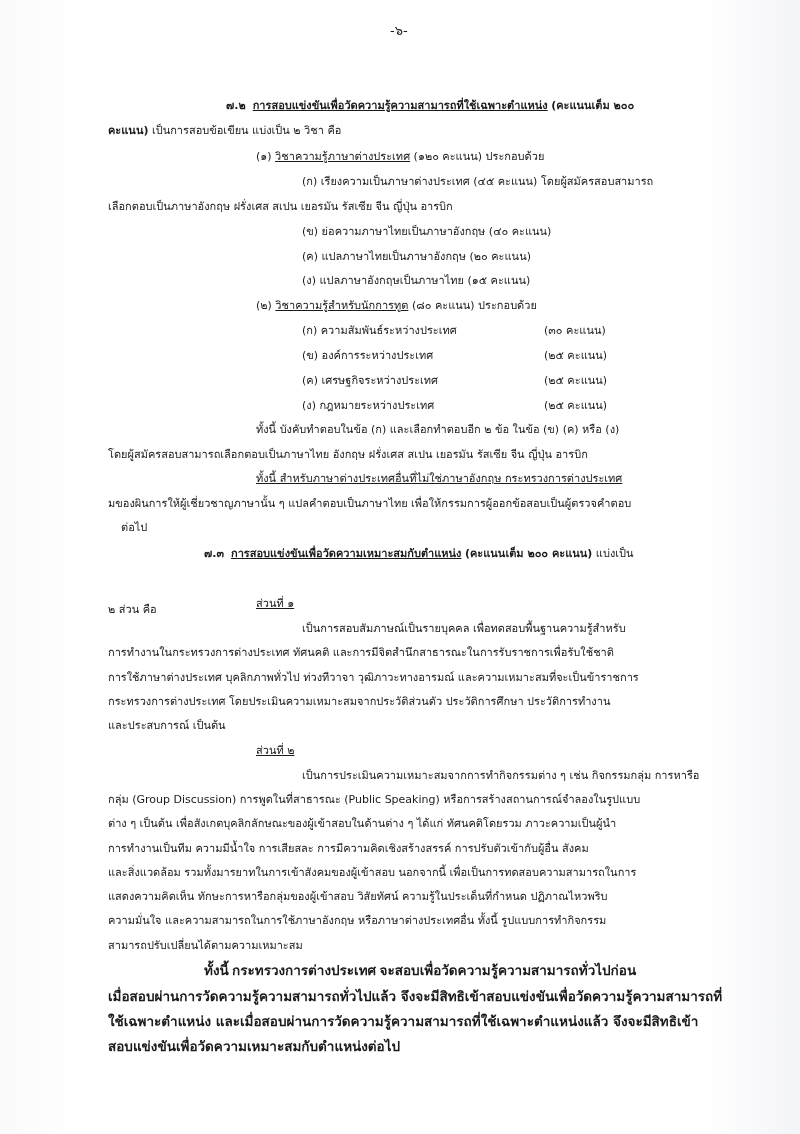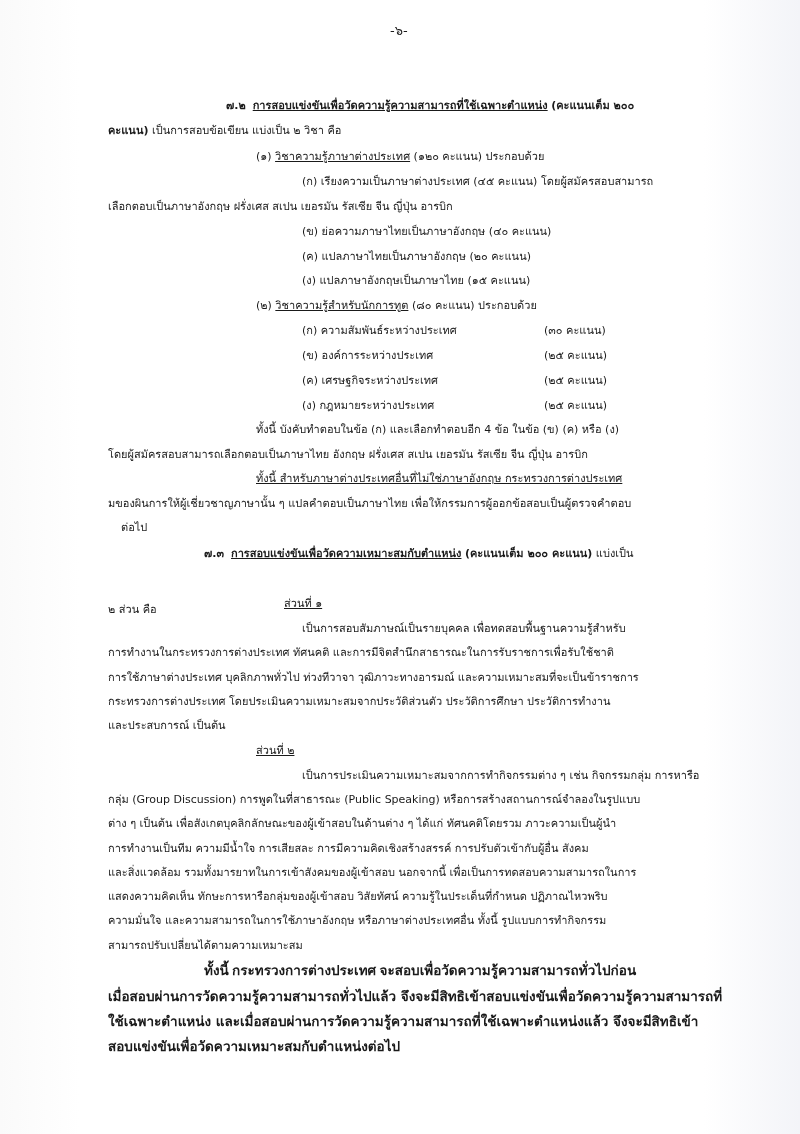--- a/index.html
+++ b/index.html
@@ -73,35 +73,35 @@
     <span>(ก) ความสัมพันธ์ระหว่างประเทศ</span>
   </div>
   <div class="line" style="left:544px; top:322px;">(๓๐ คะแนน)</div>
   <div class="line" style="left:302px; top:347px;">(ข) องค์การระหว่างประเทศ</div>
   <div class="line" style="left:544px; top:347px;">(๒๕ คะแนน)</div>
   <div class="line" style="left:302px; top:372px;">(ค) เศรษฐกิจระหว่างประเทศ</div>
   <div class="line" style="left:544px; top:372px;">(๒๕ คะแนน)</div>
   <div class="line" style="left:302px; top:397px;">(ง) กฎหมายระหว่างประเทศ</div>
   <div class="line" style="left:544px; top:397px;">(๒๕ คะแนน)</div>
 
-  <div class="line" style="left:256px; top:421px;">ทั้งนี้ บังคับทำตอบในข้อ (ก) และเลือกทำตอบอีก 4 ข้อ ในข้อ (ข) (ค) หรือ (ง)</div>
+  <div class="line" style="left:256px; top:421px;">ทั้งนี้ บังคับทำตอบในข้อ (ก) และเลือกทำตอบอีก ๒ ข้อ ในข้อ (ข) (ค) หรือ (ง)</div>
   <div class="line" style="left:108px; top:446px;">โดยผู้สมัครสอบสามารถเลือกตอบเป็นภาษาไทย อังกฤษ ฝรั่งเศส สเปน เยอรมัน รัสเซีย จีน ญี่ปุ่น อารบิก</div>
   <div class="line" style="left:256px; top:470px;text-decoration:underline;">ทั้งนี้ สำหรับภาษาต่างประเทศอื่นที่ไม่ใช่ภาษาอังกฤษ กระทรวงการต่างประเทศ</div>
   <div class="line" style="left:108px; top:495px;">มของผินการให้ผู้เชี่ยวชาญภาษานั้น ๆ แปลคำตอบเป็นภาษาไทย เพื่อให้กรรมการผู้ออกข้อสอบเป็นผู้ตรวจคำตอบ</div>
   <div class="line" style="left:100px; top:519px;margin-left:21px;">ต่อไป</div>
 
   <div class="line" style="left:204px; top:545px;">
     <span class="b">๗.๓</span>&nbsp;
     <span class="b u">การสอบแข่งขันเพื่อวัดความเหมาะสมกับตำแหน่ง</span>
     <span class="b">(คะแนนเต็ม ๒๐๐ คะแนน)</span>
     <span>แบ่งเป็น</span>
   </div>
   <div class="line" style="left:108px; top:569px;margin-top:32px;">๒ ส่วน คือ</div>
 
-  <div class="line u" style="left:256px; top:595px;margin-left:28px;">ส่วนที่ ๑</div>
+  <div class="line u" style="left:256px; top:595px;">ส่วนที่ ๑</div>
   <div class="line" style="left:302px; top:620px;">เป็นการสอบสัมภาษณ์เป็นรายบุคคล เพื่อทดสอบพื้นฐานความรู้สำหรับ</div>
   <div class="line" style="left:108px; top:644px;">การทำงานในกระทรวงการต่างประเทศ ทัศนคติ และการมีจิตสำนึกสาธารณะในการรับราชการเพื่อรับใช้ชาติ</div>
   <div class="line" style="left:108px; top:669px;">การใช้ภาษาต่างประเทศ บุคลิกภาพทั่วไป ท่วงทีวาจา วุฒิภาวะทางอารมณ์ และความเหมาะสมที่จะเป็นข้าราชการ</div>
   <div class="line" style="left:108px; top:693px;">กระทรวงการต่างประเทศ โดยประเมินความเหมาะสมจากประวัติส่วนตัว ประวัติการศึกษา ประวัติการทำงาน</div>
   <div class="line" style="left:108px; top:717px;">และประสบการณ์ เป็นต้น</div>
 
   <div class="line u" style="left:256px; top:742px;">ส่วนที่ ๒</div>
   <div class="line" style="left:302px; top:767px;">เป็นการประเมินความเหมาะสมจากการทำกิจกรรมต่าง ๆ เช่น กิจกรรมกลุ่ม การหารือ</div>
   <div class="line" style="left:108px; top:791px;">กลุ่ม (Group Discussion)  การพูดในที่สาธารณะ (Public Speaking) หรือการสร้างสถานการณ์จำลองในรูปแบบ</div>
   <div class="line" style="left:108px; top:815px;">ต่าง ๆ เป็นต้น เพื่อสังเกตบุคลิกลักษณะของผู้เข้าสอบในด้านต่าง ๆ ได้แก่ ทัศนคติโดยรวม ภาวะความเป็นผู้นำ</div>

